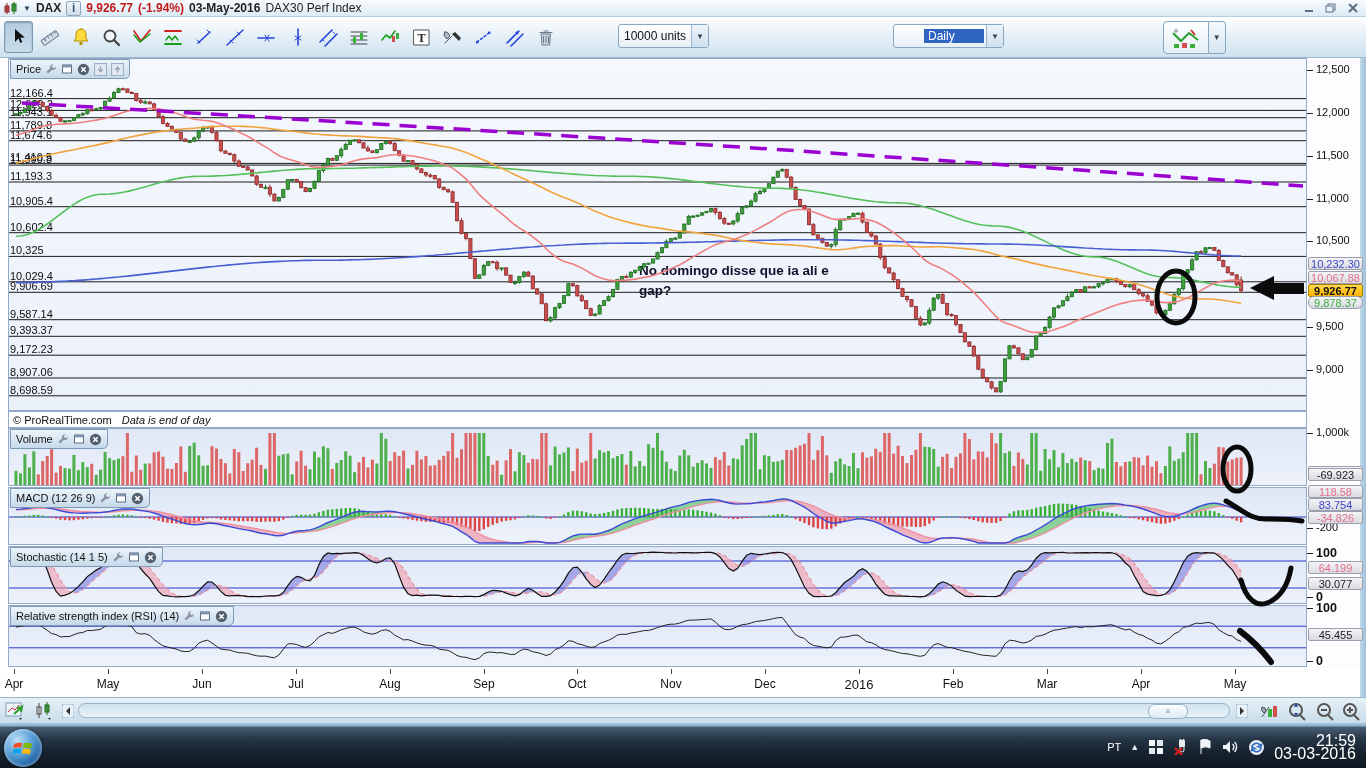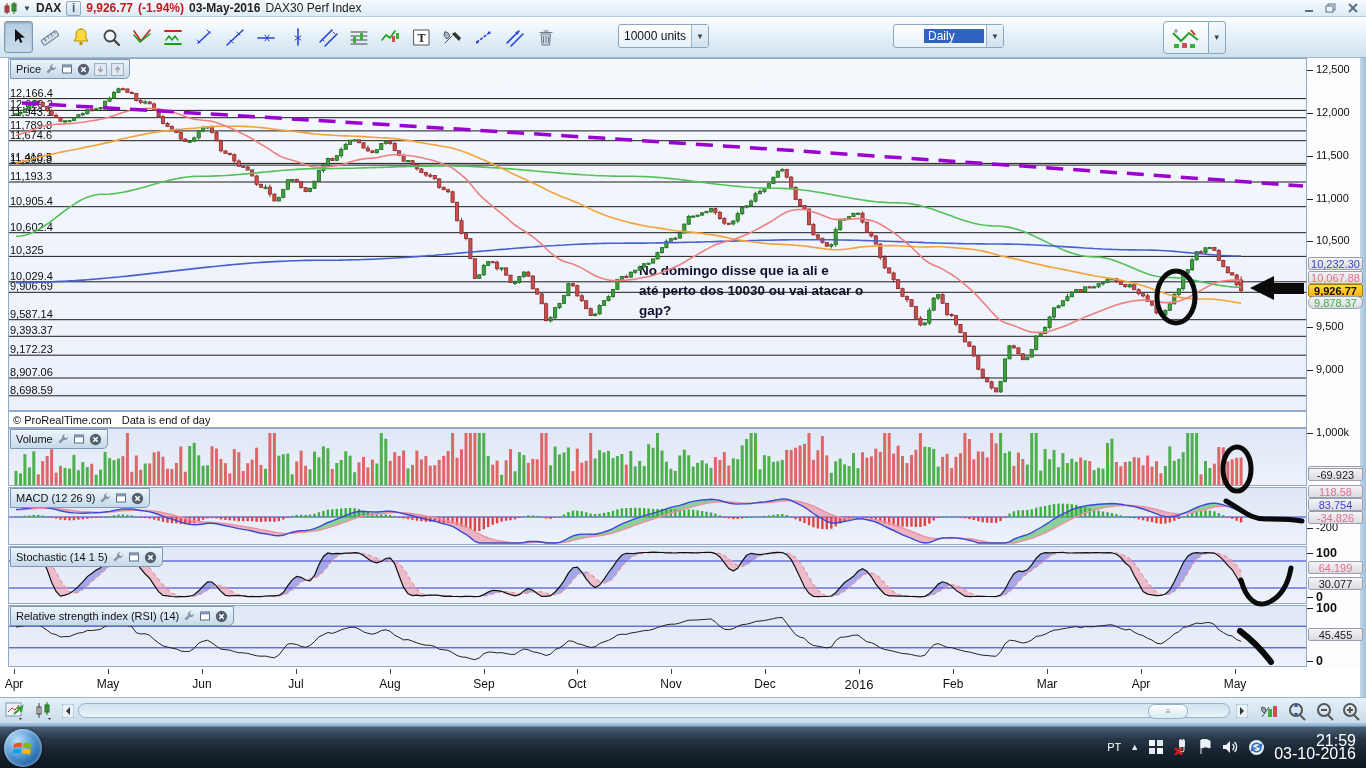--- a/index.html
+++ b/index.html
@@ -36,21 +36,21 @@
     display:flex;align-items:center;justify-content:center;font-size:8px;color:#345;}
   
   #chartbg{left:0;top:57px;width:1366px;height:640px;background:#ffffff;z-index:0;}
   .panel{position:absolute;border:1px solid #93a9c8;box-sizing:border-box;z-index:0;}
   .p-price{left:8px;top:58px;width:1299px;height:353px;background:linear-gradient(#f5f8fd,#ebf1fb);}
   .p-ind{left:8px;width:1299px;background:linear-gradient(#dfe7f6,#edf2fb);}
   #gutter{left:1307px;top:58px;width:53px;height:610px;background:#fdfdff;z-index:0;}
   #rightedge{left:1360px;top:17px;width:6px;height:706px;background:linear-gradient(90deg,#c2d8e9,#9fc0da);z-index:0;}
   #copybar{left:8px;top:411px;width:1299px;height:17px;background:#ffffff;border:1px solid #93a9c8;box-sizing:border-box;
     font-size:11px;color:#111;display:flex;align-items:center;gap:10px;padding-left:4px;z-index:3;}
-  #copybar .it{text-align:center;}
+  #copybar .it{font-style:italic;text-align:center;}
   .chip{position:absolute;height:18px;background:linear-gradient(#ecf4fb,#c6d9ea);border:1px solid #7e99b5;
     border-radius:0 0 5px 0;display:flex;align-items:center;gap:4px;padding:0 5px;font-size:11px;color:#111;z-index:3;}
   .chip svg{display:block;}
   .lvl{position:absolute;font-size:11px;color:#0d0d0d;z-index:1;white-space:nowrap;}
   .axtick{position:absolute;font-size:11px;color:#0d0d0d;z-index:3;white-space:nowrap;}
   .axtick.bold{font-weight:bold;font-size:12.5px;}
   .tickmark{position:absolute;width:6px;height:1px;background:#222;z-index:3;}
   .axbox{position:absolute;left:1308px;width:55px;height:13px;line-height:13px;font-size:11px;text-align:center;
     border:1px solid #999fae;border-radius:2px;background:linear-gradient(#f5f5f7,#dadbe1);z-index:3;box-sizing:border-box;}
   .axbox.hl{background:linear-gradient(#ffd84d,#ffb400);border-color:#a97f00;font-weight:bold;color:#111;}
@@ -272,21 +272,20 @@
 <div id="gutter" class="abs"></div>
 <div id="rightedge" class="abs"></div>
 
 <div id="copybar" class="abs">
   <span>© ProRealTime.com</span>
   <span class="it">Data is end of day</span>
 </div>
 
 <div id="note">
   <div>No domingo disse que ia ali e</div>
-  <div>até perto dos 10030 ou vai atacar o</div>
   <div>gap?</div>
 </div>
 
 <svg id="plot" width="1366" height="768">
     <line x1="9" y1="98.6" x2="1306" y2="98.6" stroke="#1a1a1a" stroke-width="1"></line>
     <line x1="9" y1="110.4" x2="1306" y2="110.4" stroke="#1a1a1a" stroke-width="1"></line>
     <line x1="9" y1="117.7" x2="1306" y2="117.7" stroke="#1a1a1a" stroke-width="1"></line>
     <line x1="9" y1="130.9" x2="1306" y2="130.9" stroke="#1a1a1a" stroke-width="1"></line>
     <line x1="9" y1="140.7" x2="1306" y2="140.7" stroke="#1a1a1a" stroke-width="1"></line>
     <line x1="9" y1="163.4" x2="1306" y2="163.4" stroke="#1a1a1a" stroke-width="1"></line>
@@ -1595,21 +1594,21 @@
     <path d="M1 6 h3 l4 -4 v12 l-4 -4 h-3 z" fill="#eef3f8"></path>
     <path d="M10.5 5 a4 4 0 0 1 0 6 M12.5 3 a7 7 0 0 1 0 10" stroke="#eef3f8" fill="none" stroke-width="1.4"></path>
     </svg>
   <svg width="17" height="17" viewBox="0 0 17 17">
     <circle cx="8.5" cy="8.5" r="7.5" fill="#e8eef4"></circle>
     <path d="M4 8.5 a4.5 4.5 0 0 1 8 -2.5 l1.5 -0.5 -0.8 3 -2.8 -1 1.4 -0.6" fill="none" stroke="#2a6ac0" stroke-width="1.5"></path>
     <path d="M13 8.5 a4.5 4.5 0 0 1 -8 2.5 l-1.5 0.5 0.8 -3 2.8 1 -1.4 0.6" fill="none" stroke="#2a6ac0" stroke-width="1.5"></path>
     </svg>
   <div class="clock">
     <div>21:59</div>
-    <div>03-10-2016</div>
+    <div>03-03-2016</div>
   </div>
 </div>
 <div id="deskstrip"></div>
 
 <div class="lvl" style="left: 10px; top: 87px;">12,166.4</div>
 <div class="lvl" style="left: 10px; top: 98px;">12,029.2</div>
 <div class="lvl" style="left: 10px; top: 106px;">11,943.1</div>
 <div class="lvl" style="left: 10px; top: 119px;">11,789.8</div>
 <div class="lvl" style="left: 10px; top: 129px;">11,674.6</div>
 <div class="lvl" style="left: 10px; top: 151px;">11,410.5</div>

